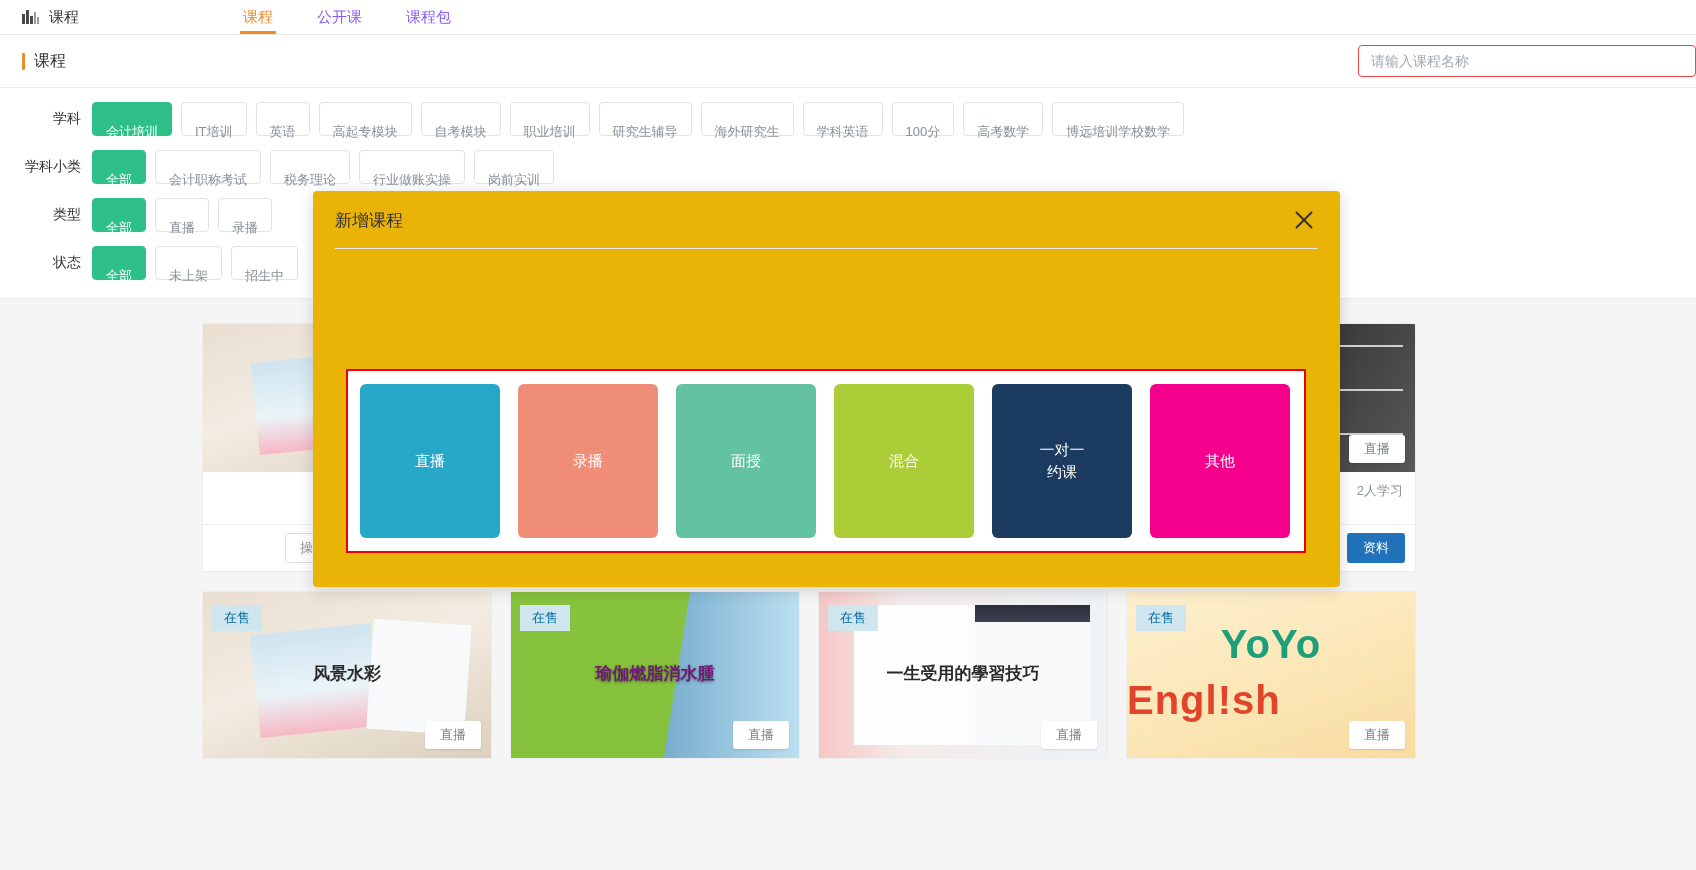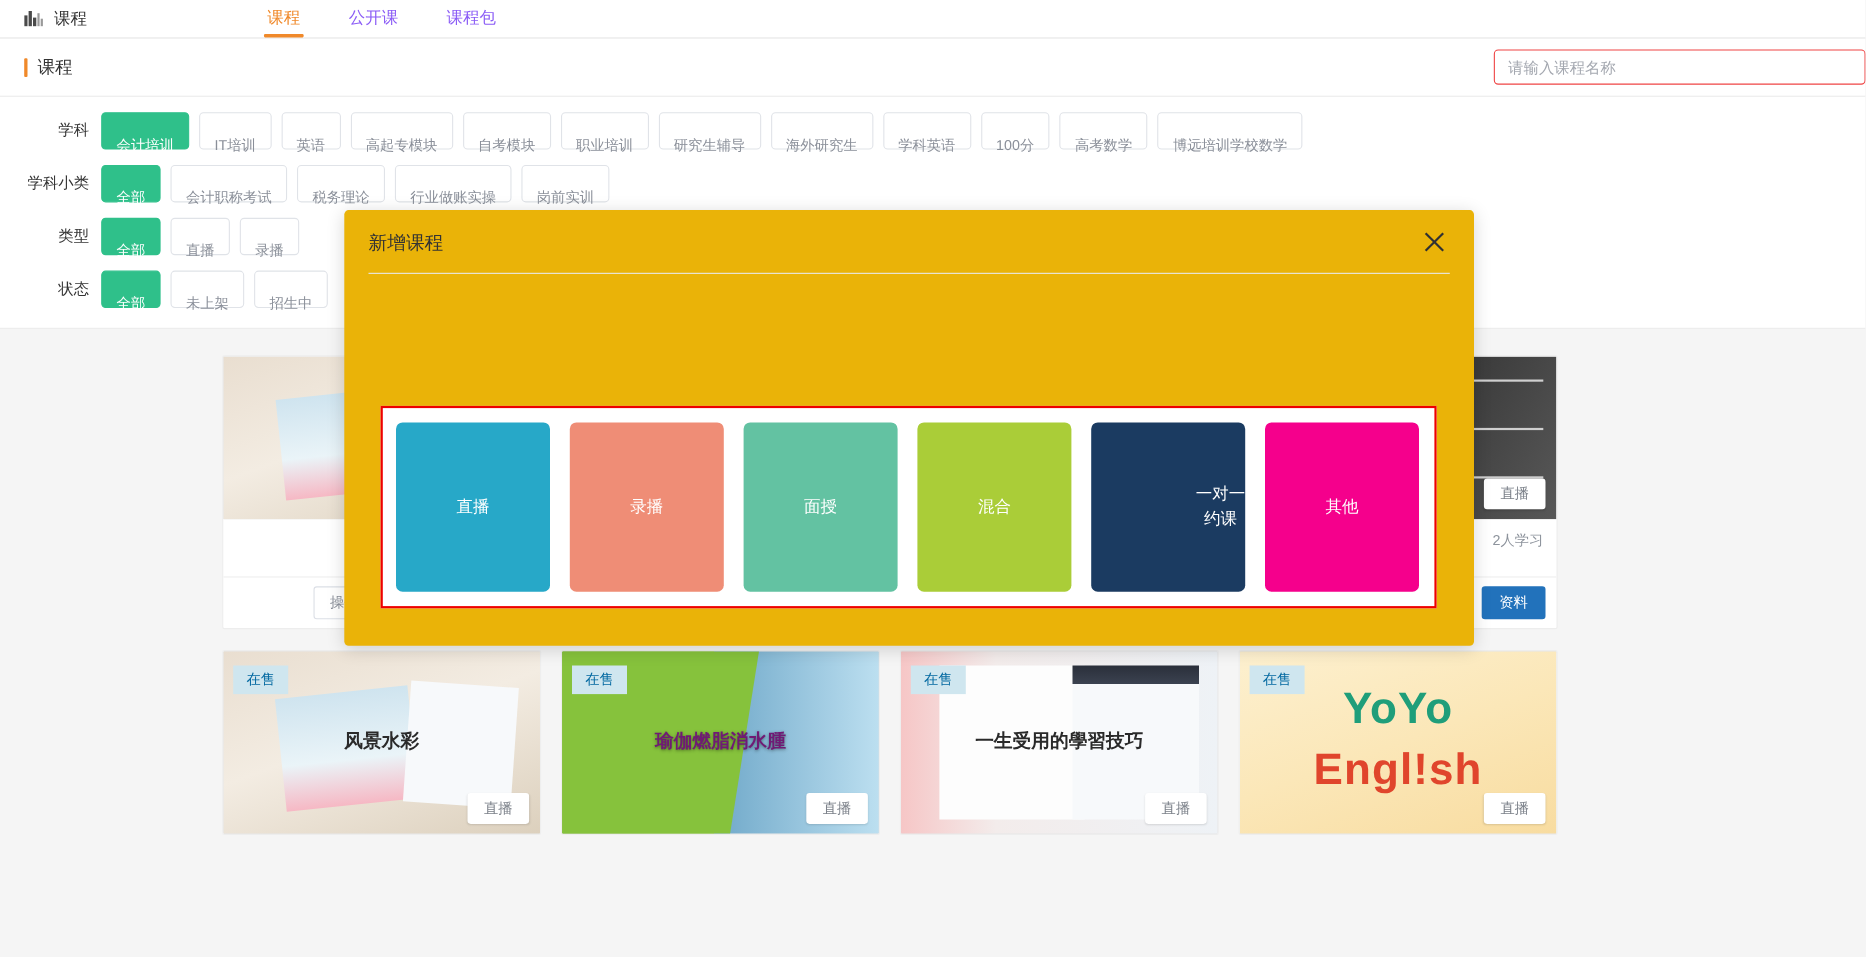--- a/index.html
+++ b/index.html
@@ -128,21 +128,21 @@
     content:"";position:absolute;right:6%;top:8%;width:40%;height:84%;
     background:linear-gradient(180deg,#2a2f3a 0%,#3b4250 12%,#f7f9fb 12%,#f7f9fb 100%);
   }
   .art-yoyo{background:linear-gradient(160deg,#fdf0cf 0%,#fbe7b8 50%,#f8dca0 100%);}
   .art-yoyo .yoyo-t{
     position:absolute;left:0;right:0;top:18%;text-align:center;
     font-size:40px;font-weight:bold;color:#1f9e7a;letter-spacing:1px;
     font-family:"Liberation Sans",sans-serif;
   }
   .art-yoyo .yoyo-b{
-    position:absolute;left:0;right:0;top:52%;text-align:center;
+    position:absolute;left:0;right:0;top:52%;
     font-size:40px;font-weight:bold;color:#e0452c;letter-spacing:1px;
     font-family:"Liberation Sans",sans-serif;
   }
   .art-label{
     position:absolute;left:0;right:0;top:42%;text-align:center;
     color:#701a75;font-size:17px;font-weight:bold;text-shadow:0 1px 3px rgba(0,0,0,.45);
   }
   .art-label.dark{color:#2a2a2a;text-shadow:none;}
 
   
@@ -372,21 +372,21 @@
         </div>
         <div class="type-tile" style="background: rgb(239, 141, 118);">
           <span>录播</span>
         </div>
         <div class="type-tile" style="background: rgb(99, 194, 162);">
           <span>面授</span>
         </div>
         <div class="type-tile" style="background: rgb(170, 205, 56);">
           <span>混合</span>
         </div>
-        <div class="type-tile" style="background: rgb(27, 59, 97); justify-content: flex-end;">
+        <div class="type-tile" style="background: rgb(27, 59, 97);">
           <span style="white-space:pre-line;">一对一
 约课</span>
         </div>
         <div class="type-tile" style="background: rgb(245, 0, 140);">
           <span>其他</span>
         </div>
       </div>
     </div>
   </div>
 </div>

